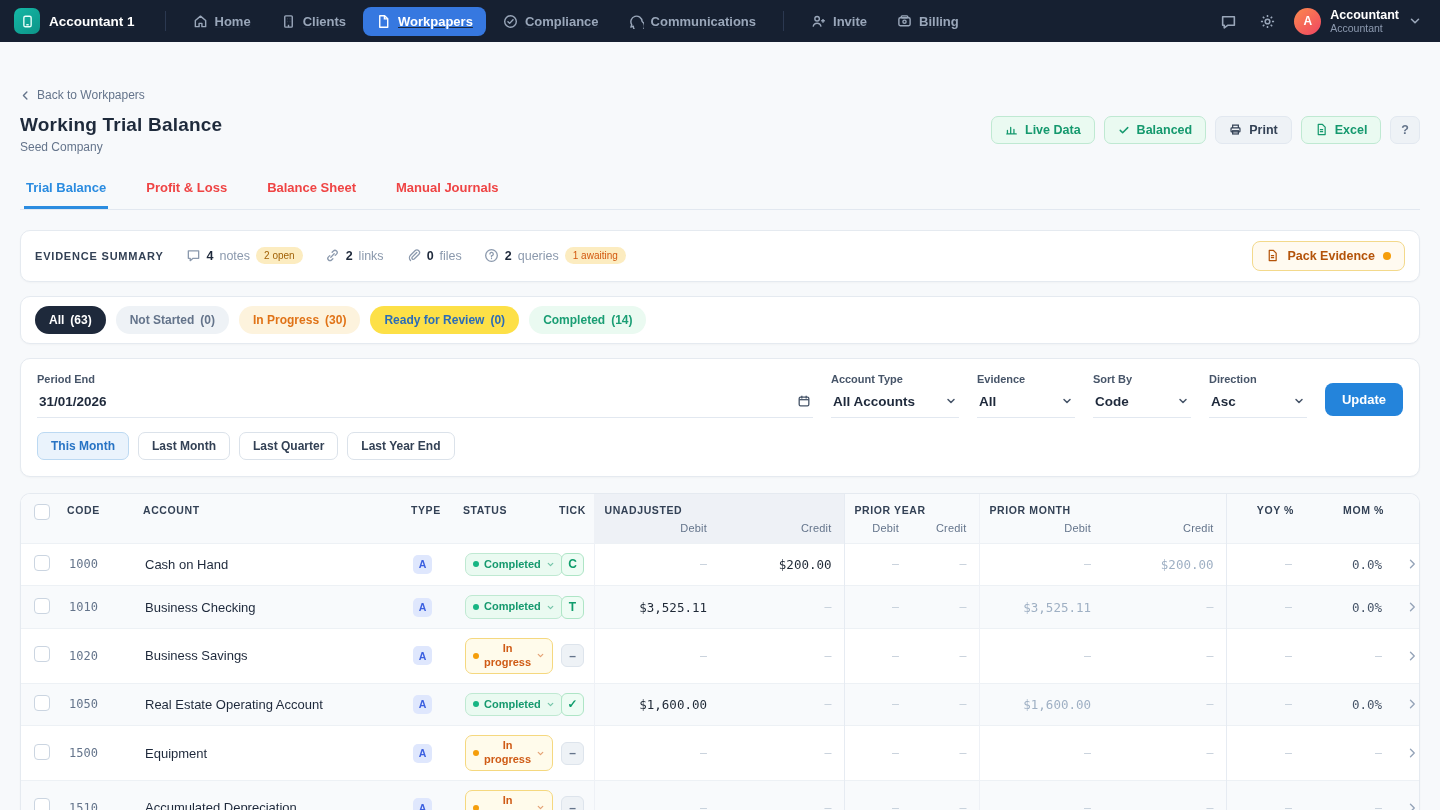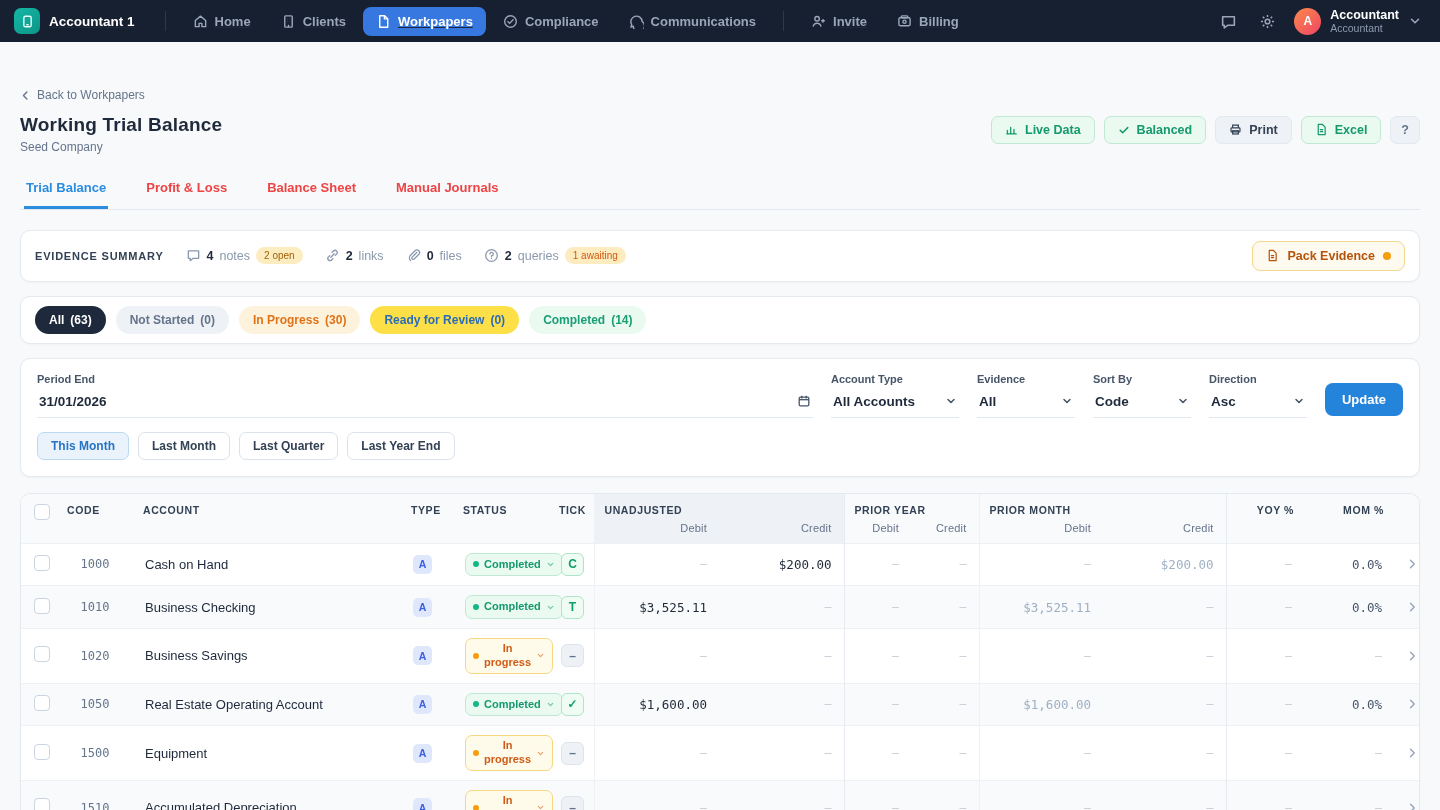--- a/index.html
+++ b/index.html
@@ -88,21 +88,21 @@
   th.sub { font-size:11px; font-weight:normal; letter-spacing:.2px; color:#64748b; padding:2px 12px 9px 12px; }
   th.num, td.num { text-align:right; }
   th.ctr { text-align:left; }
   th.shade { background:#eef1f6; }
   thead tr:first-child th { border-bottom:none; }
   .bl { border-left:1px solid #e6ebf2; }
   .bl-soft { border-left:1px solid #eef1f6; }
 
   tbody td { border-top:1px solid #edf1f5; font-size:13px; color:#1e293b; padding:9px 12px; vertical-align:middle; }
   tbody tr:nth-child(even) { background:#f8fafc; }
-  td.c-code { color:#64748b; font-size:12px;text-align:center; }
+  td.c-code { color:#64748b; font-size:12px; }
   td.c-check, th.c-check { padding-left:13px; padding-right:0; }
   .checkbox { width:16px; height:16px; border:1.5px solid #cbd5e1; border-radius:4px; background:#fff; display:inline-block; cursor:pointer; }
   .type-badge { display:inline-flex; width:19px; height:19px; border-radius:5px; align-items:center; justify-content:center; font-size:10.5px; font-weight:bold; }
   .type-A { background:#dfe7fd; color:#3b5fe0; }
 
   .status-pill { display:inline-flex; align-items:center; gap:5px; border-radius:7px; padding:4px 7px; font-size:11px; font-weight:bold; border:1px solid transparent; cursor:pointer; }
   .status-pill .dot { width:6px; height:6px; border-radius:50%; flex:0 0 auto; }
   .status-pill .s-label { text-align:center; line-height:1.25; }
   .status-pill.completed { background:#eafaf1; border-color:#bfe9d2; color:#15996e; }
   .status-pill.completed .dot { background:#17b583; }

